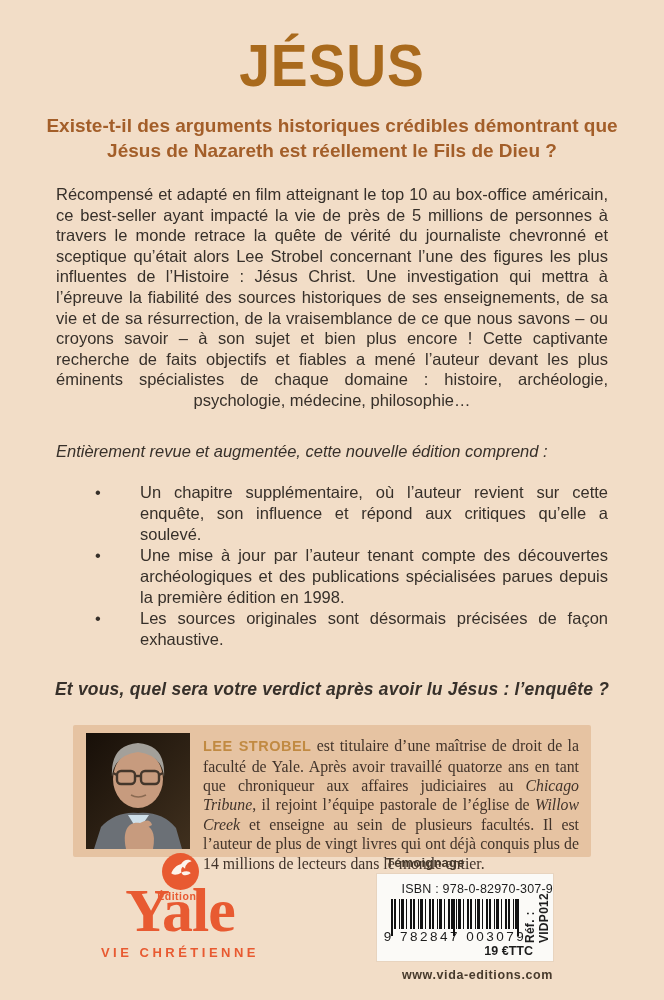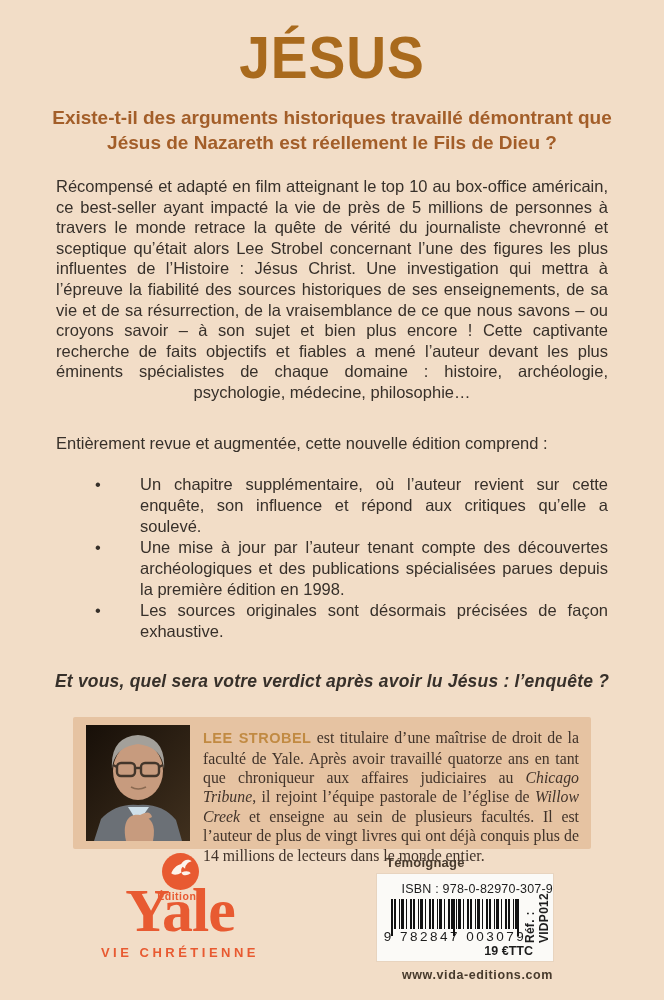--- a/index.html
+++ b/index.html
@@ -9,21 +9,21 @@
     width: 664px;
     height: 1000px;
     margin: 0 auto;
     background: #f2ddc7;
     font-family: "Liberation Sans", sans-serif;
     color: #37302a;
     overflow: hidden;
   }
 
   
-  header { padding-top: 28px; text-align: center; }
+  header { padding-top: 36px; text-align: center; }
   .book-title {
     font-size: 60px;
     font-weight: bold;
     letter-spacing: 1px;
     line-height: 1.0;
     color: #a96a1d;
     transform: scaleX(.92);
   }
   .book-subtitle {
     margin-top: 2px;
@@ -51,20 +51,21 @@
     font-size: 16.5px;
     line-height: 20.6px;
     text-align: justify;
     text-align-last: center;
   }
 
   .edition-intro {
     margin: 30px 56px 0;
     font-size: 16.5px;
     line-height: 20.6px;
+    font-style: italic;
   }
 
   .bullets { margin: 21px 56px 0 95px; }
   .bullet-item { display: flex; font-size: 16.5px; line-height: 21px; }
   .bullet-dot { width: 45px; flex: 0 0 45px; }
   .bullet-text { text-align: justify; }
 
   .verdict {
     margin: 29px auto 0;
     text-align: center;
@@ -190,21 +191,21 @@
 </style>
 </head>
 <body>
 
 <div class="page">
 
   <header>
     <h1 class="book-title">JÉSUS</h1>
   </header>
 
-  <p class="tagline">Existe-t-il des arguments historiques travaillé démontrant que Jésus de Nazareth est réellement le Fils de Dieu ?</p>
+  <p class="tagline">Existe-t-il des arguments historiques crédibles démontrant que Jésus de Nazareth est réellement le Fils de Dieu ?</p>
 
   <p class="synopsis">Récompensé et adapté en film atteignant le top 10 au box-office américain, ce best-seller ayant impacté la vie de près de 5 millions de personnes à travers le monde retrace la quête de vérité du journaliste chevronné et sceptique qu’était alors Lee Strobel concernant l’une des figures les plus influentes de l’Histoire : Jésus Christ. Une investigation qui mettra à l’épreuve la fiabilité des sources historiques de ses enseignements, de sa vie et de sa résurrection, de la vraisemblance de ce que nous savons – ou croyons savoir – à son sujet et bien plus encore ! Cette captivante recherche de faits objectifs et fiables a mené l’auteur devant les plus éminents spécialistes de chaque domaine : histoire, archéologie, psychologie, médecine, philosophie…</p>
 
   <p class="edition-intro">Entièrement revue et augmentée, cette nouvelle édition comprend :</p>
 
   <div class="bullets">
     <div class="bullet-item">
       <span class="bullet-dot">•</span>
       <span class="bullet-text">Un chapitre supplémentaire, où l’auteur revient sur cette enquête, son influence et répond aux critiques qu’elle a soulevé.</span>
     </div>

